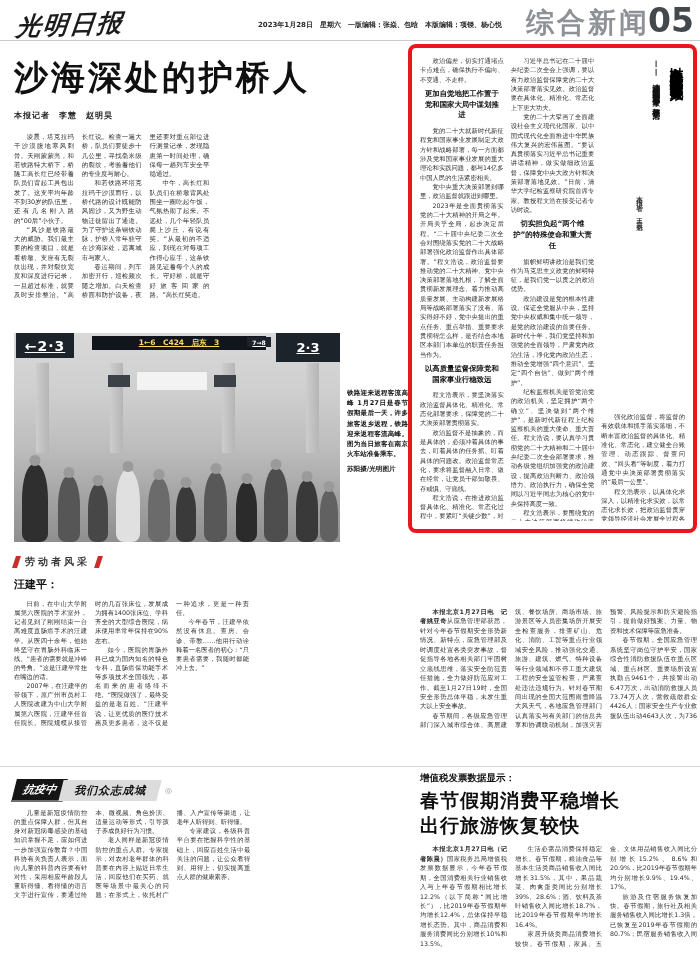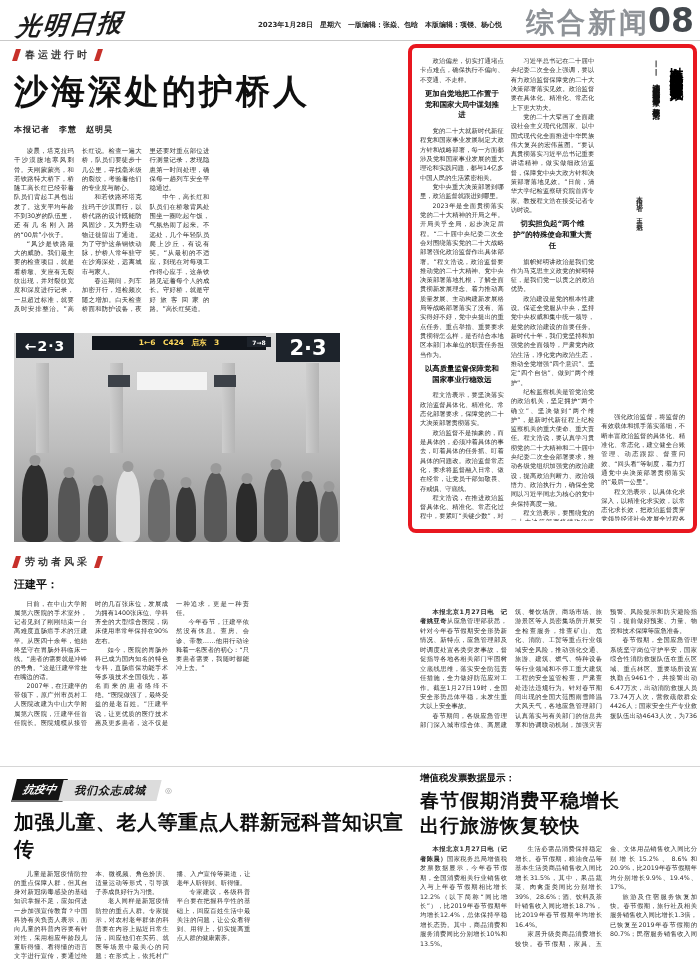--- a/index.html
+++ b/index.html
@@ -26,25 +26,25 @@
 
   
   .chunyun { position:absolute; left:14px; top:48px; width:331px; }
   .chunyun-title { font-size:34px; font-weight:900; letter-spacing:3px; color:#101010; margin-top:7px; }
   .chunyun .byline { margin-top:9px; }
   .chunyun-body { margin-top:12px; height:170px; column-count:5; column-gap:8px; font-size:6.4px; line-height:1.45; }
 
   
   .photo { position:absolute; left:14px; top:333px; width:326px; height:209px; overflow:hidden;
            background:linear-gradient(180deg,#d9d9d9 0%,#cfcfcf 28%,#bdbdbd 55%,#a2a2a2 80%,#8f8f8f 100%); }
-  .sign { position:absolute; background:#1d232b; color:#fff; display:flex; align-items:center; justify-content:center; font-weight:bold; }
+  .sign { position:absolute; background:#1d232b; color:#fff; display:flex; align-items:center; justify-content:center; font-weight:bold;text-decoration:underline; }
   .sign1 { left:2px; top:0; width:58px; height:25px; font-size:14px; letter-spacing:1px; }
   .led   { left:78px; top:3px; width:174px; height:14px; font-size:7.5px; color:#ffd95e; gap:8px; background:#12161c; }
   .sign2small { left:233px; top:4px; width:24px; height:10px; font-size:6px; background:#1d232b; }
-  .sign2 { left:262px; top:0; width:64px; height:29px; font-size:21px; }
+  .sign2 { left:262px; top:0; width:64px; height:29px; font-size:13px; }
   .pillar { position:absolute; top:30px; width:13px; height:90px; background:linear-gradient(90deg,#cdcdcd,#b5b5b5); }
   .lightsign { position:absolute; left:122px; top:38px; width:72px; height:20px; background:#f3f3f3; border:1px solid #d0d0d0; }
   .chip { position:absolute; top:42px; width:22px; height:12px; background:#3c4148; }
   .person { position:absolute; bottom:0; border-radius:45% 45% 8px 8px; }
   .person::before { content:""; position:absolute; top:-9px; left:50%; transform:translateX(-50%);
                     width:11px; height:11px; border-radius:50%; background:#9a9a9a; }
 
   .photo-caption { position:absolute; left:347px; top:388px; width:61px; font-size:6.6px; line-height:1.55;
                    font-weight:bold; color:#151515; text-align:justify; }
   .photo-caption .cap-credit { margin-top:4px; }
@@ -94,29 +94,24 @@
   .zeng-body { margin-top:7px; height:104px; column-count:3; column-gap:8px; font-size:6.3px; line-height:1.5; }
 </style>
 </head>
 <body>
 
 <div class="paper">
 
   <div class="masthead">光明日报</div>
   <div class="dateline">2023年1月28日　星期六　一版编辑：张焱、包晗　本版编辑：项锓、杨心悦</div>
   <div class="section-title">综合新闻</div>
-  <div class="page-num">08</div>
+  <div class="page-num">05</div>
   <div class="header-rule"></div>
 
   <div class="chunyun">
-    <div class="kicker">
-      <span class="kbar"></span>
-      <span>春运进行时</span>
-      <span class="kbar"></span>
-    </div>
     <div class="chunyun-title">沙海深处的护桥人</div>
     <div class="byline">本报记者　李慧　赵明昊</div>
     <div class="chunyun-body body-cols">
         <p>凌晨，塔克拉玛干沙漠腹地寒风刺骨。天刚蒙蒙亮，和若铁路特大桥下，桥隧工高长红已经带着队员们背起工具包出发了。这支平均年龄不到30岁的队伍里，还有几名刚入路的“00后”小伙子。</p>
         <p>“风沙是铁路最大的威胁。我们最主要的检查项目，就是看桥墩、支座有无裂纹出现，并对裂纹宽度和深度进行记录，一旦超过标准，就要及时安排整治。”高长红说。检查一遍大桥，队员们要徒步十几公里，寻找毫米级的裂纹，考验着他们的专业度与耐心。</p>
         <p>和若铁路环塔克拉玛干沙漠而行，以桥代路的设计既能防风固沙，又为野生动物迁徙留出了通道。为了守护这条钢铁动脉，护桥人常年驻守在沙海深处，远离城市与家人。</p>
         <p>春运期间，列车加密开行，巡检频次随之增加。白天检查桥面和防护设备，夜里还要对重点部位进行测量记录，发现隐患第一时间处理，确保每一趟列车安全平稳通过。</p>
         <p>中午，高长红和队员们在桥墩背风处围坐一圈吃起午饭，气氛热闹了起来。不远处，几个年轻队员爬上沙丘，有说有笑。“从最初的不适应，到现在对每项工作得心应手，这条铁路见证着每个人的成长。守好桥，就是守好旅客回家的路。”高长红笑道。</p>
       </div>
   </div>
@@ -139,20 +134,25 @@
     <div class="person" style="left:102px;width:24px;height:72px;background:#e0e0e0"></div>
     <div class="person" style="left:134px;width:22px;height:64px;background:#6b6b6b"></div>
     <div class="person" style="left:162px;width:20px;height:56px;background:#3a3a3a"></div>
     <div class="person" style="left:190px;width:23px;height:70px;background:#585858"></div>
     <div class="person" style="left:222px;width:21px;height:60px;background:#2b2b2b"></div>
     <div class="person" style="left:250px;width:24px;height:74px;background:#4e4e4e"></div>
     <div class="person" style="left:282px;width:22px;height:62px;background:#393939"></div>
     <div class="person" style="left:306px;width:18px;height:52px;background:#616161"></div>
   </div>
 
+  <div class="photo-caption">
+    <span>铁路迎来返程客流高峰</span>
+    <span>1月27日是春节假期最后一天，许多旅客返乡返程，铁路迎来返程客流高峰。图为当日旅客在南京火车站准备乘车。</span>
+    <div class="cap-credit">苏阳摄/光明图片</div>
+  </div>
 
   <div class="redbox">
     <div class="rcol">
       <div>
           <p>政治偏差，切实打通堵点卡点难点，确保执行不偏向、不变通、不走样。</p>
         </div>
       <div class="rsubhead">更加自觉地把工作置于党和国家大局中谋划推进</div>
       <div>
           <p>党的二十大就新时代新征程党和国家事业发展制定大政方针和战略部署，每一方面都涉及党和国家事业发展的重大理论和实践问题，都与14亿多中国人民的生活紧密相关。</p>
           <p>党中央重大决策部署到哪里，政治监督就跟进到哪里。</p>
@@ -217,21 +217,20 @@
   </div>
 
   <div class="rule-bottom"></div>
 
   <div class="kangyi">
     <div class="badge-row">
       <span class="badge-dark">抗疫中</span>
       <span class="badge-light">我们众志成城</span>
       <span class="badge-mark">◎</span>
     </div>
-    <div class="kangyi-title">加强儿童、老人等重点人群新冠科普知识宣传</div>
     <div class="kangyi-body body-cols">
         <p>儿童是新冠疫情防控的重点保障人群，但其自身对新冠病毒感染的基础知识掌握不足，应如何进一步加强宣传教育？中国科协有关负责人表示，面向儿童的科普内容要有针对性，采用相应年龄段儿童听得懂、看得懂的语言文字进行宣传，要通过绘本、微视频、角色扮演、适量运动等形式，引导孩子养成良好行为习惯。</p>
         <p>老人同样是新冠疫情防控的重点人群。专家提示，对农村老年群体的科普要在内容上贴近日常生活，回应他们在买药、就医等场景中最关心的问题；在形式上，依托村广播、入户宣传等渠道，让老年人听得到、听得懂。</p>
         <p>专家建议，各级科普平台要在把握科学性的基础上，回应百姓生活中最关注的问题，让公众看得到、用得上，切实提高重点人群的健康素养。</p>
       </div>
   </div>
 
   <div class="zeng">
     <div class="zeng-kicker">增值税发票数据显示：</div>
     <div class="zeng-title">

